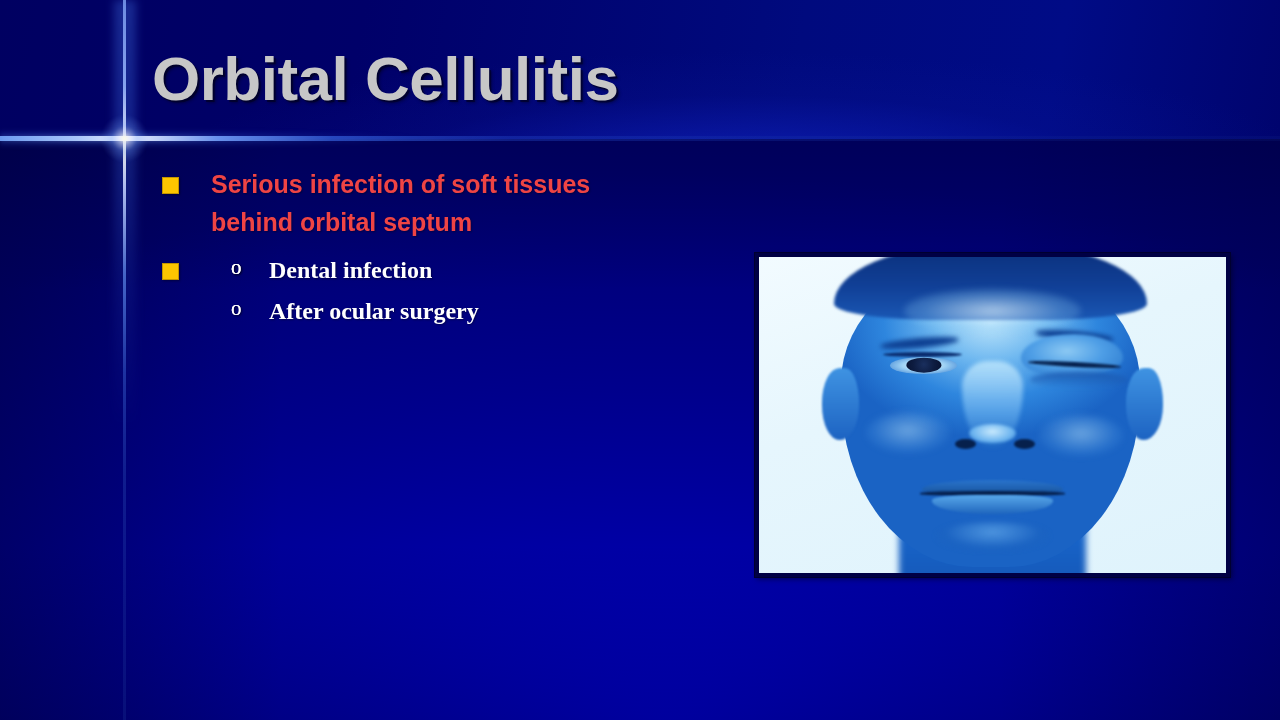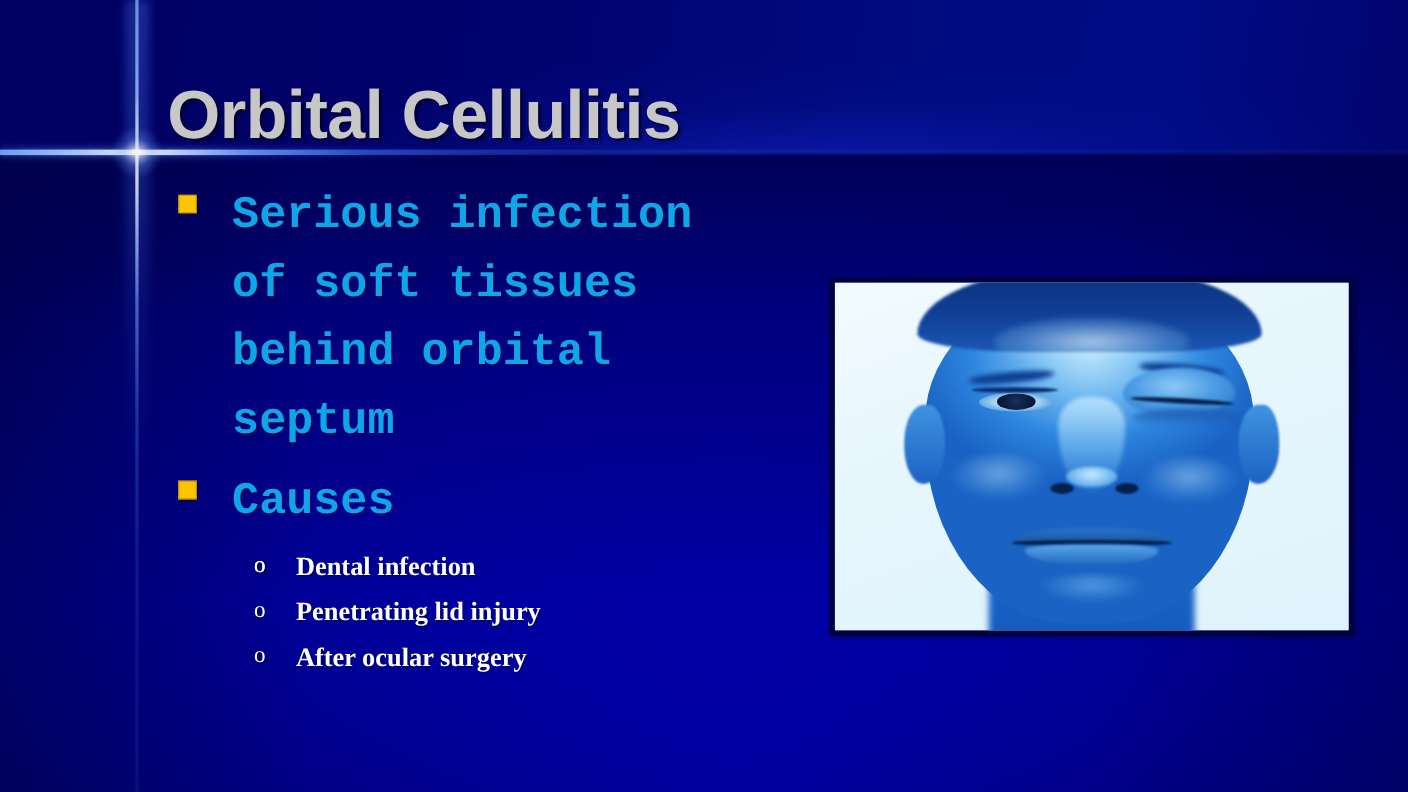--- a/index.html
+++ b/index.html
@@ -94,37 +94,36 @@
     font-family:"Liberation Sans", sans-serif;
     font-weight:bold;
     font-size:62px;
     line-height:1;
     letter-spacing:-.5px;
     color:#c7c7c7;
     text-shadow:
       2px 2px 0 rgba(0,0,25,.55),
       3px 3px 3px rgba(0,0,20,.40);
     white-space:nowrap;
-    margin-top:26px;
   }
 
   
   .body-col {
     position:absolute; left:158px; top:165px; width:520px;
   }
 
   .l1 {
     position:relative;
     display:block;
     padding-left:53px;
     margin-bottom:9px;
-    color:#0ea5e9;
-    font-family:Liberation Mono, monospace;
+    color:#ef4444;
+    font-family:Liberation Sans, sans-serif;
     font-weight:bold;
-    font-size:41px;
+    font-size:25px;
     line-height:1.53;
     text-shadow:1px 1px 2px rgba(0,0,25,.45);
   }
   .l1 .sq {
     position:absolute; left:4px; top:12px;
     width:17px; height:17px;
     background:#fdc500;
     box-shadow:inset 0 0 0 1px rgba(150,110,0,.55), 1px 1px 2px rgba(0,0,20,.45);
   }
 
@@ -281,39 +280,34 @@
 
     <div class="l1">
       <span class="sq"></span>
       <span>Serious infection of soft tissues behind orbital septum</span>
     </div>
 
     <div class="l1">
       <span class="sq"></span>
     </div>
 
-    <div class="l1">
-      <span class="sq"></span>
-      <span>Causes</span>
-    </div>
 
     <div class="l2-list">
       <div class="l2">
         <span class="cir">o</span>
       </div>
       <div class="l2">
         <span class="cir">o</span>
       </div>
       <div class="l2">
         <span class="cir">o</span>
         <span>Dental infection</span>
       </div>
       <div class="l2">
         <span class="cir">o</span>
-        <span>Penetrating lid injury</span>
       </div>
       <div class="l2">
         <span class="cir">o</span>
         <span>After ocular surgery</span>
       </div>
     </div>
 
   </div>
 
   <div class="photo-frame">

